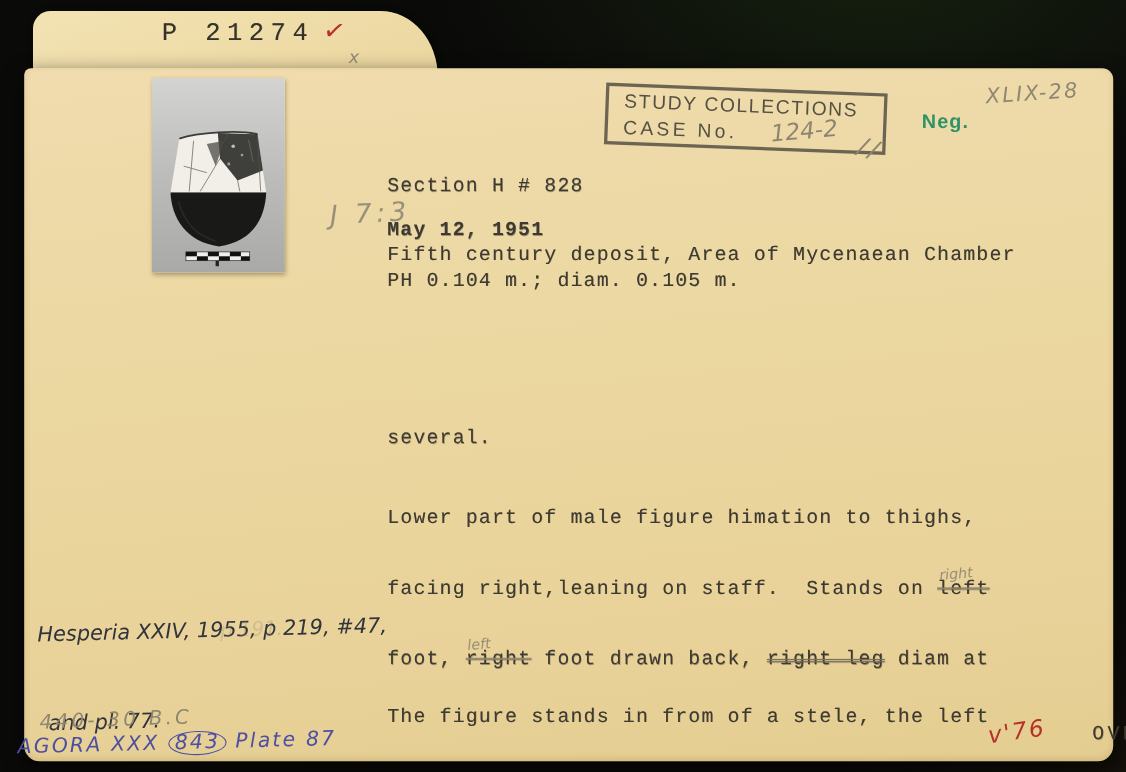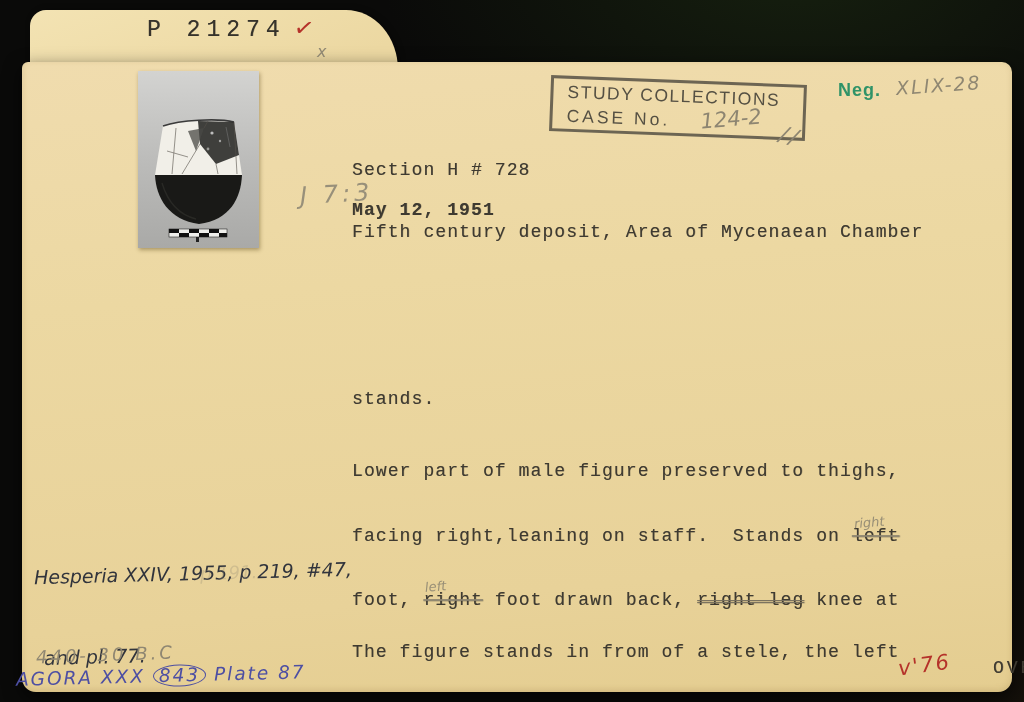--- a/index.html
+++ b/index.html
@@ -38,21 +38,21 @@
   .hand{
     position:absolute;font-family:"DejaVu Sans", sans-serif;font-style:italic;
     white-space:pre;
   }
   .pencil{color:#8f8772;}
   .ink{color:#31343c;}
   .blue{color:#4d4fa3;}
   .red{color:#b5322a;}
   .green-stamp{
     position:absolute;color:#2f9368;font-weight:bold;letter-spacing:1px;
-    filter:blur(.4px);font-family:"Liberation Sans", sans-serif;
+    filter:blur(.4px);font-family:"Liberation Sans", sans-serif;margin-top:20px;
   }
   
   .stamp-box{
     position:absolute;left:550px;top:80px;width:256px;height:56px;
     border:3px solid rgba(72,68,59,.78);transform:rotate(2.2deg);
     padding:3px 10px 0 14px;box-sizing:border-box;overflow:visible;
     color:rgba(72,68,59,.92);
   }
   .stamp-l1{font-size:17.5px;letter-spacing:1.5px;white-space:pre;}
   .stamp-l2{font-size:17.5px;letter-spacing:3px;white-space:pre;margin-top:3px;display:inline-block;}
@@ -143,38 +143,39 @@
     <div class="stamp-l1">STUDY COLLECTIONS</div>
     <div class="stamp-l2">CASE No.</div>
     <div class="case-num">124-2</div>
     <div class="case-suffix">//</div>
   </div>
 
   <div class="green-stamp" style="left:838px;top:80px;font-size:18px;">Neg.</div>
   <div class="hand pencil" style="left:896px;top:74px;font-size:19px;transform:rotate(-4deg);letter-spacing:2px;">XLIX-28</div>
 
   <div class="typed lh22" style="left:352px;top:119px;">
-    <span class="ln">Section H # 728</span>
+    <span class="ln">Section H # 828</span>
     <span class="ln">Fifth century deposit, Area of Mycenaean Chamber</span>
   </div>
 
   <div class="hand pencil" style="left:300px;top:180px;font-size:24px;letter-spacing:4px;transform:rotate(-3deg);color:#98907a;">J 7:3</div>
 
   <div class="typed" style="left:352px;top:200px;font-weight:bold;">May 12, 1951</div>
 
+  <div class="typed" style="left:352px;top:246px;">PH 0.104 m.; diam. 0.105 m.</div>
 
 
   <div class="typed lh23" style="left:352px;top:348px;">
-    <span class="ln">stands.</span>
+    <span class="ln">several.</span>
   </div>
 
   <div class="typed lh245" style="left:352px;top:419px;">
-    <span class="ln">Lower part of male figure preserved to thighs,</span>
+    <span class="ln">Lower part of male figure himation to thighs,</span>
     <span class="ln"><span>facing right,leaning on staff.  Stands on </span><span class="rel"><span class="strike-light">left</span><span class="pencil-sup">right</span></span></span>
-    <span class="ln"><span>foot, </span><span class="rel"><span class="strike-light">right</span><span class="pencil-sup">left</span></span><span> foot drawn back, </span><span class="strike-heavy">right leg</span><span> knee at</span></span>
+    <span class="ln"><span>foot, </span><span class="rel"><span class="strike-light">right</span><span class="pencil-sup">left</span></span><span> foot drawn back, </span><span class="strike-heavy">right leg</span><span> diam at</span></span>
     
     
     
   </div>
 
   <div class="typed lh245" style="left:352px;top:600px;">
     <span class="ln">The figure stands in from of a stele, the left</span>
     
   </div>
 

